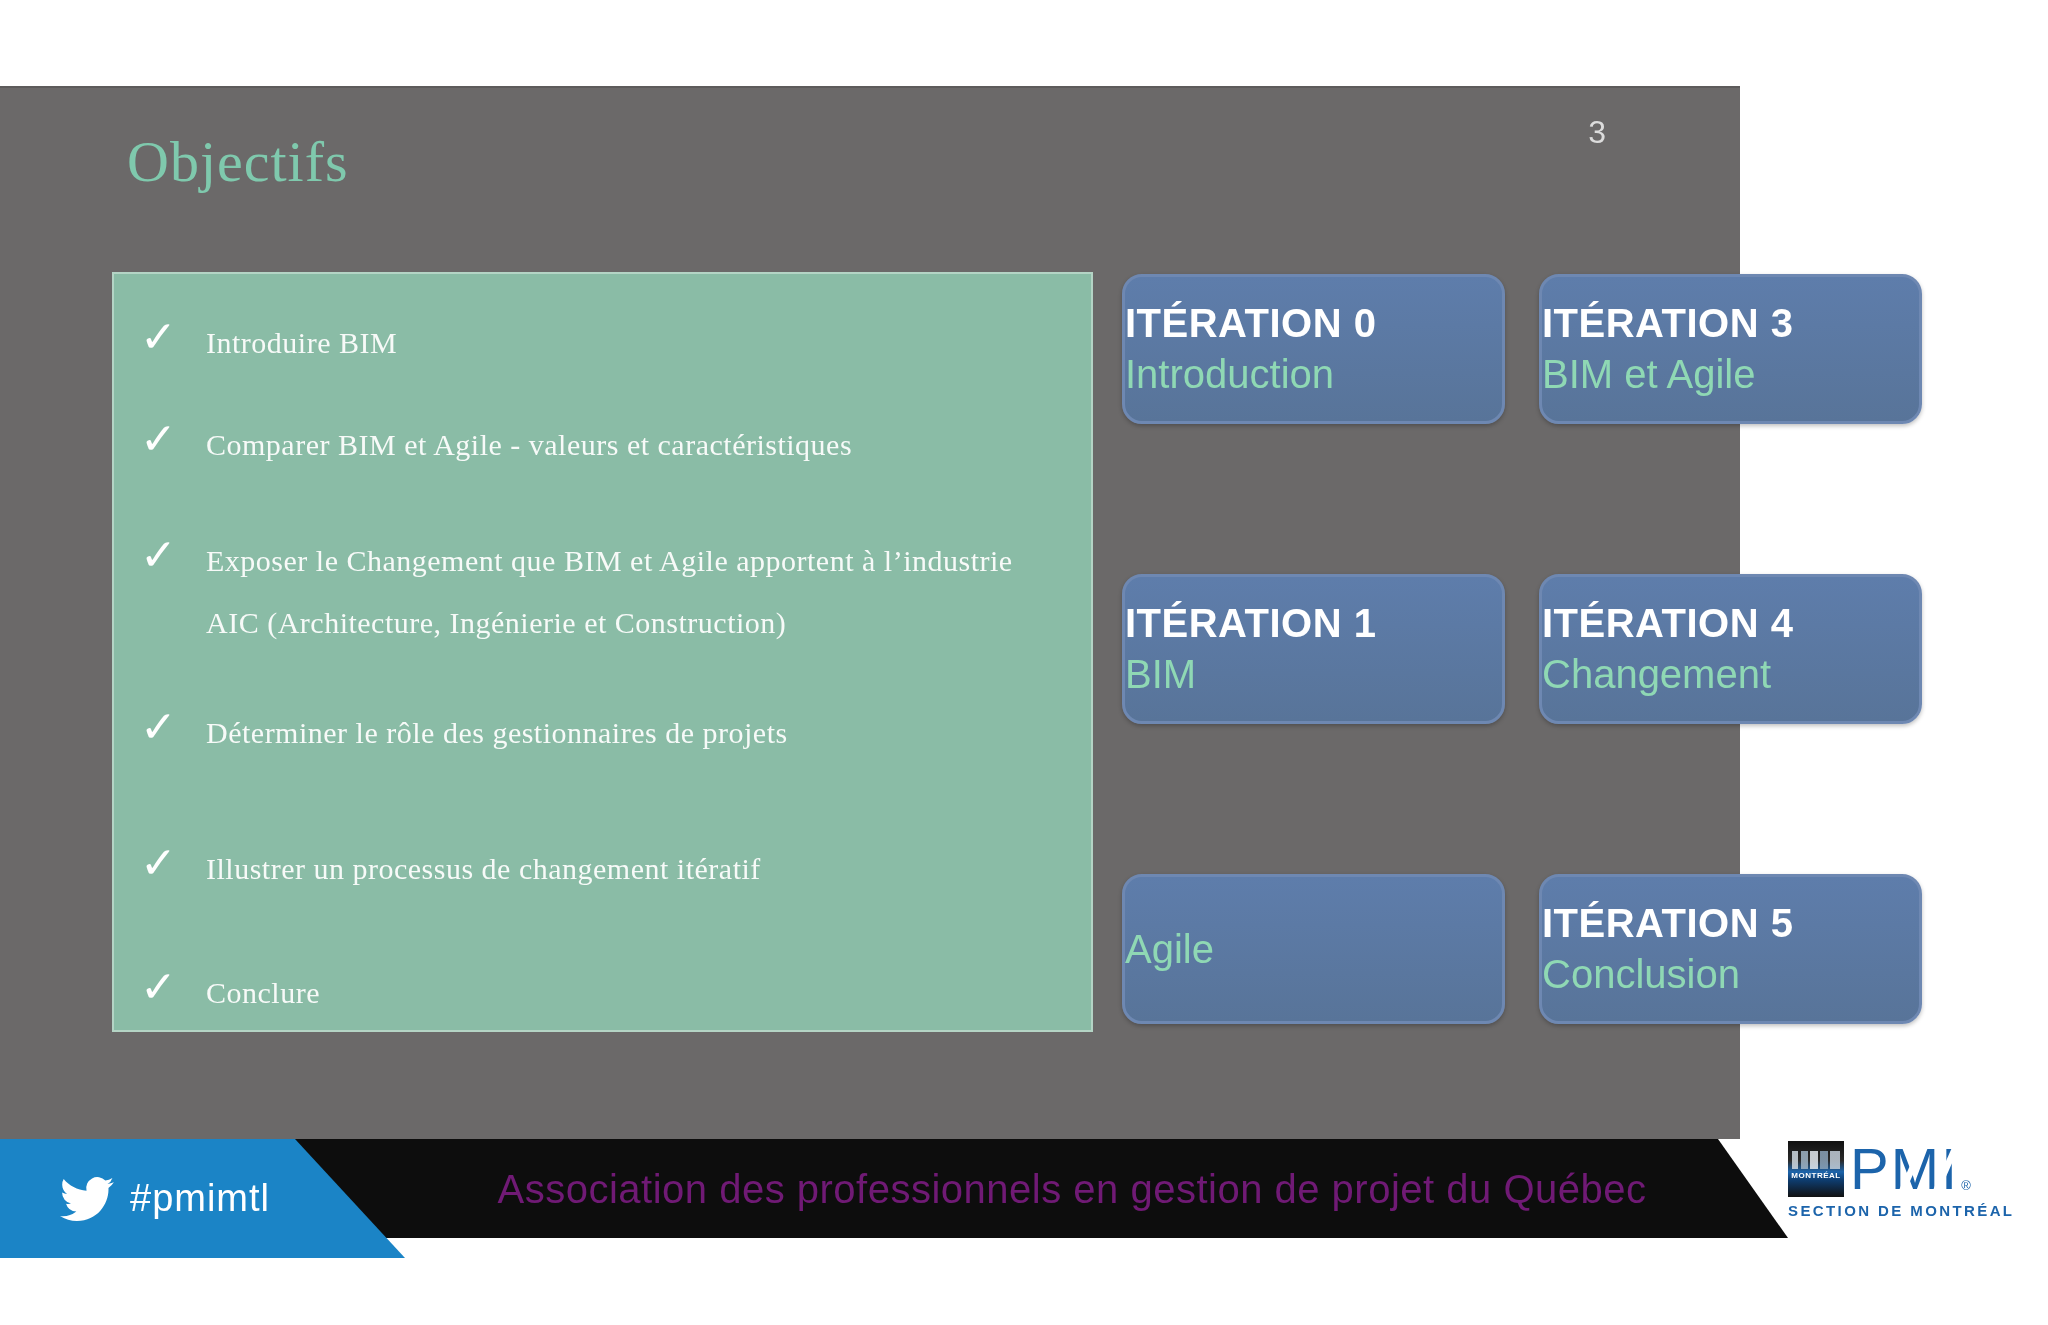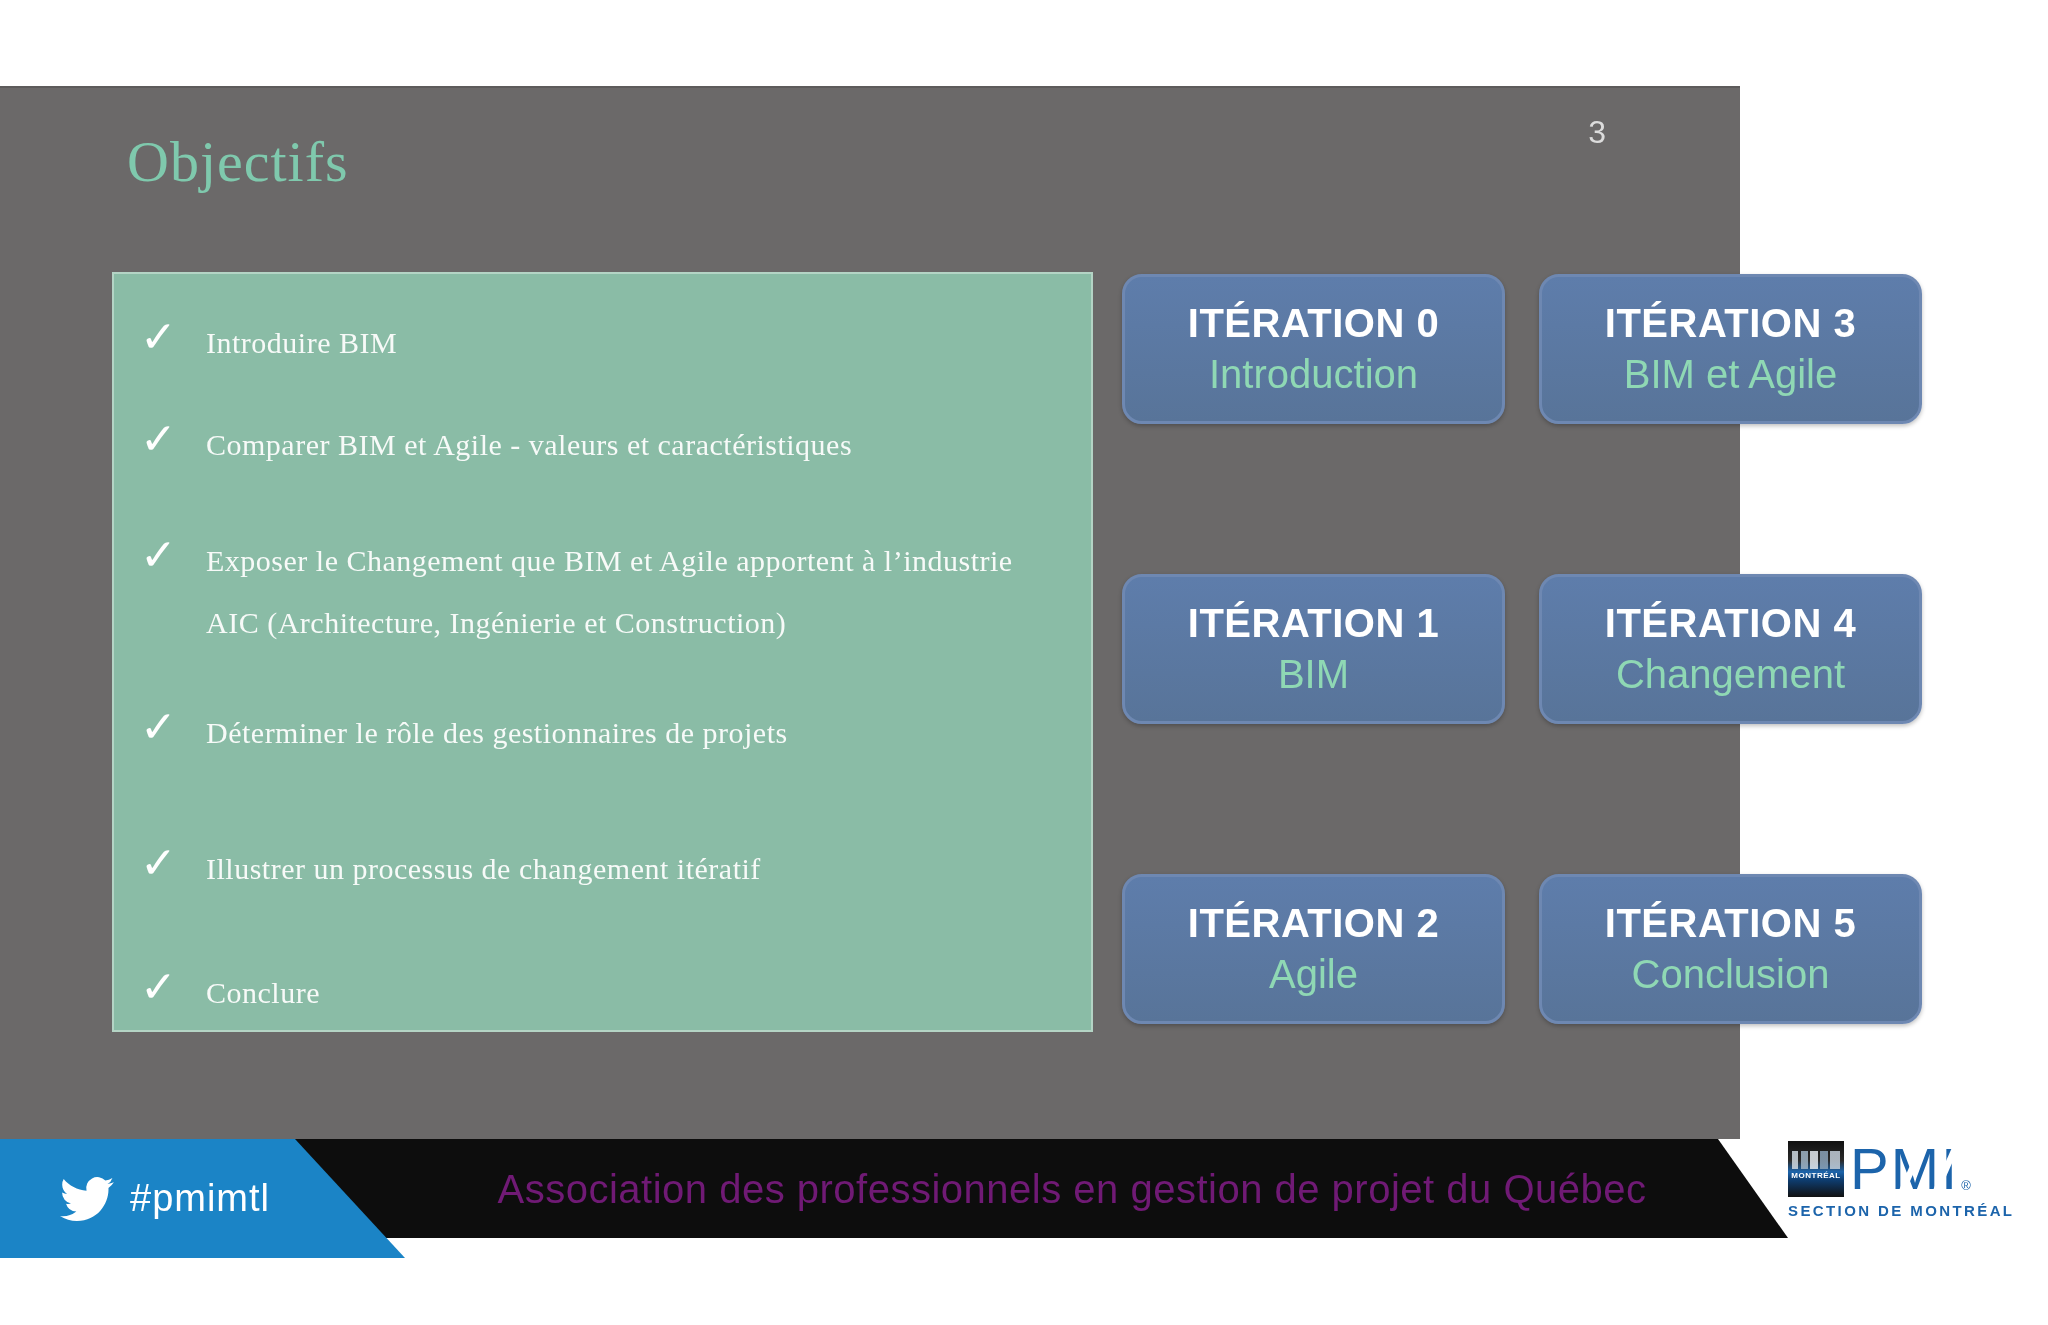--- a/index.html
+++ b/index.html
@@ -65,21 +65,21 @@
     column-gap: 34px;
     row-gap: 150px;
   }
   .iter-card {
     width: 383px; height: 150px;
     background: linear-gradient(180deg, #5e7dab 0%, #587499 100%);
     border: 3px solid #6e88b2;
     border-radius: 20px;
     box-shadow: 0 2px 4px rgba(0,0,0,0.25);
     display: flex; flex-direction: column;
-    align-items: center; justify-content: center;
+    justify-content: center;
     gap: 6px;
   }
   .iter-title {
     font-size: 40px; font-weight: 700; color: #ffffff;
     letter-spacing: 0.5px;
   }
   .iter-subtitle {
     font-size: 40px; font-weight: 400; color: #8fd8b4;
   }
 
@@ -212,21 +212,20 @@
       </div>
       <div class="iter-card">
         <div class="iter-title">ITÉRATION 1</div>
         <div class="iter-subtitle">BIM</div>
       </div>
       <div class="iter-card">
         <div class="iter-title">ITÉRATION 4</div>
         <div class="iter-subtitle">Changement</div>
       </div>
       <div class="iter-card">
-        <div class="iter-title">ITÉRATION 2</div>
         <div class="iter-subtitle">Agile</div>
       </div>
       <div class="iter-card">
         <div class="iter-title">ITÉRATION 5</div>
         <div class="iter-subtitle">Conclusion</div>
       </div>
     </div>
 
   </div>
 

